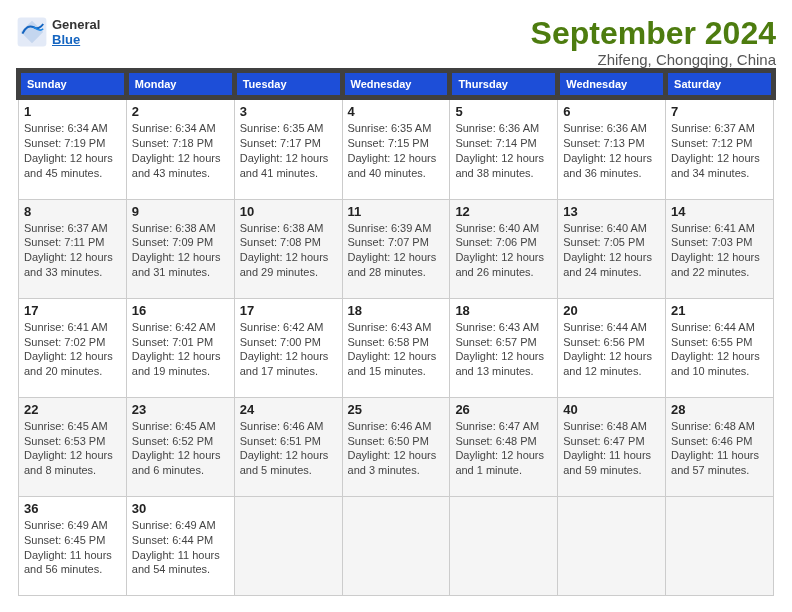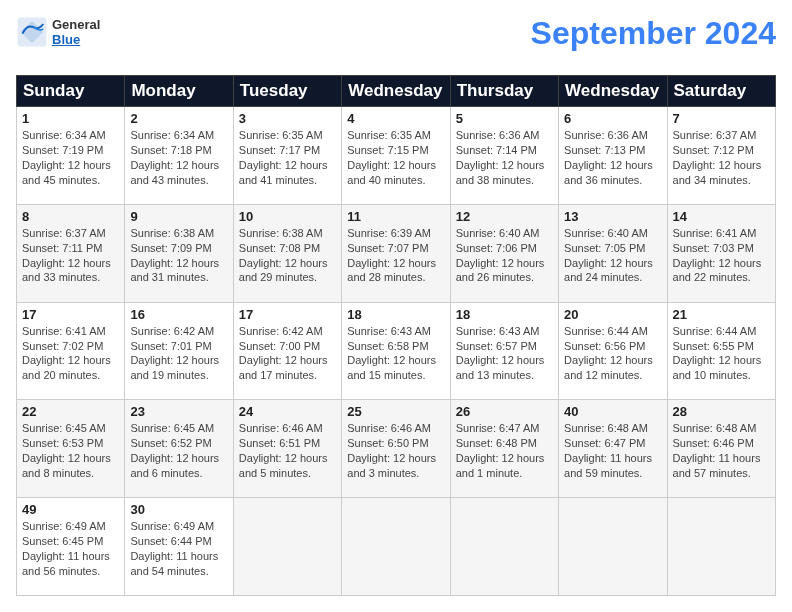--- a/index.html
+++ b/index.html
@@ -14,58 +14,58 @@
       width: 792px;
       height: 612px;
       padding: 16px;
       display: flex;
       flex-direction: column;
     }
     .header {
       display: flex;
       justify-content: space-between;
       align-items: flex-start;
-      margin-bottom: 24px;
+      margin-bottom: 0;
     }
     .logo {
       display: flex;
       align-items: center;
       gap: 4px;
     }
     .logo-icon {
       width: 32px;
       height: 32px;
     }
     .title-area {
       text-align: right;
     }
     .month-title {
       font-size: 32px;
       font-weight: bold;
-      color: #3b82f6;
+      color: #4d7c0f;
       line-height: 1.1;
     }
     .subtitle {
       font-size: 15px;
       color: #555;
     }
     .calendar {
       flex: 1;
       border-collapse: collapse;
       width: 100%;
       font-size: 10px;
     }
     .calendar th {
-      background: #0f172a;
+      background: #1d4ed8;
       color: #fff;
       text-align: left;
       padding: 5px 6px;
-      font-size: 17px;
+      font-size: 11px;
       font-weight: bold;
-      border: 1px solid #404040;
+      border: 5px solid #404040;
     }
     .calendar td {
       border: 1px solid #ccc;
       vertical-align: top;
       padding: 4px 5px;
       width: calc(100% / 7);
       background: #fff;
     }
     .calendar tr:nth-child(even) td {
       background: #f5f5f5;
@@ -98,20 +98,21 @@
         <path d="M8 22 Q14 10 22 14 Q28 18 34 10" stroke="#1565c0" stroke-width="2.5" fill="none"></path>
         <path d="M22 14 Q30 20 34 16" stroke="#1e88e5" stroke-width="2" fill="none"></path>
       </svg>
       <div>
         <div style="font-size:13px;font-weight:bold;color:#333;">General</div>
         <div style="font-size:13px;font-weight:bold;color:#1565c0;text-decoration:underline;">Blue</div>
       </div>
     </div>
     <div class="title-area">
       <div class="month-title">September 2024</div>
+      <div class="subtitle">Zhifeng, Chongqing, China</div>
     </div>
   </div>
 
   <table class="calendar">
     <thead>
       <tr>
       <th>Sunday</th>
           <th>Monday</th>
           <th>Tuesday</th>
           <th>Wednesday</th>
@@ -236,21 +237,21 @@
             <span class="day-num">40</span>
             <div class="day-info">Sunrise: 6:48 AM<br>Sunset: 6:47 PM<br>Daylight: 11 hours<br>and 59 minutes.</div>
           </td>
           <td>
             <span class="day-num">28</span>
             <div class="day-info">Sunrise: 6:48 AM<br>Sunset: 6:46 PM<br>Daylight: 11 hours<br>and 57 minutes.</div>
           </td>
         </tr>
         <tr>
           <td>
-            <span class="day-num">49</span>
+            <span class="day-num">36</span>
             <div class="day-info">Sunrise: 6:49 AM<br>Sunset: 6:45 PM<br>Daylight: 11 hours<br>and 56 minutes.</div>
           </td>
           <td>
             <span class="day-num">30</span>
             <div class="day-info">Sunrise: 6:49 AM<br>Sunset: 6:44 PM<br>Daylight: 11 hours<br>and 54 minutes.</div>
           </td>
           <td class="empty-cell"></td>
           <td class="empty-cell"></td>
           <td class="empty-cell"></td>
           <td class="empty-cell"></td>

